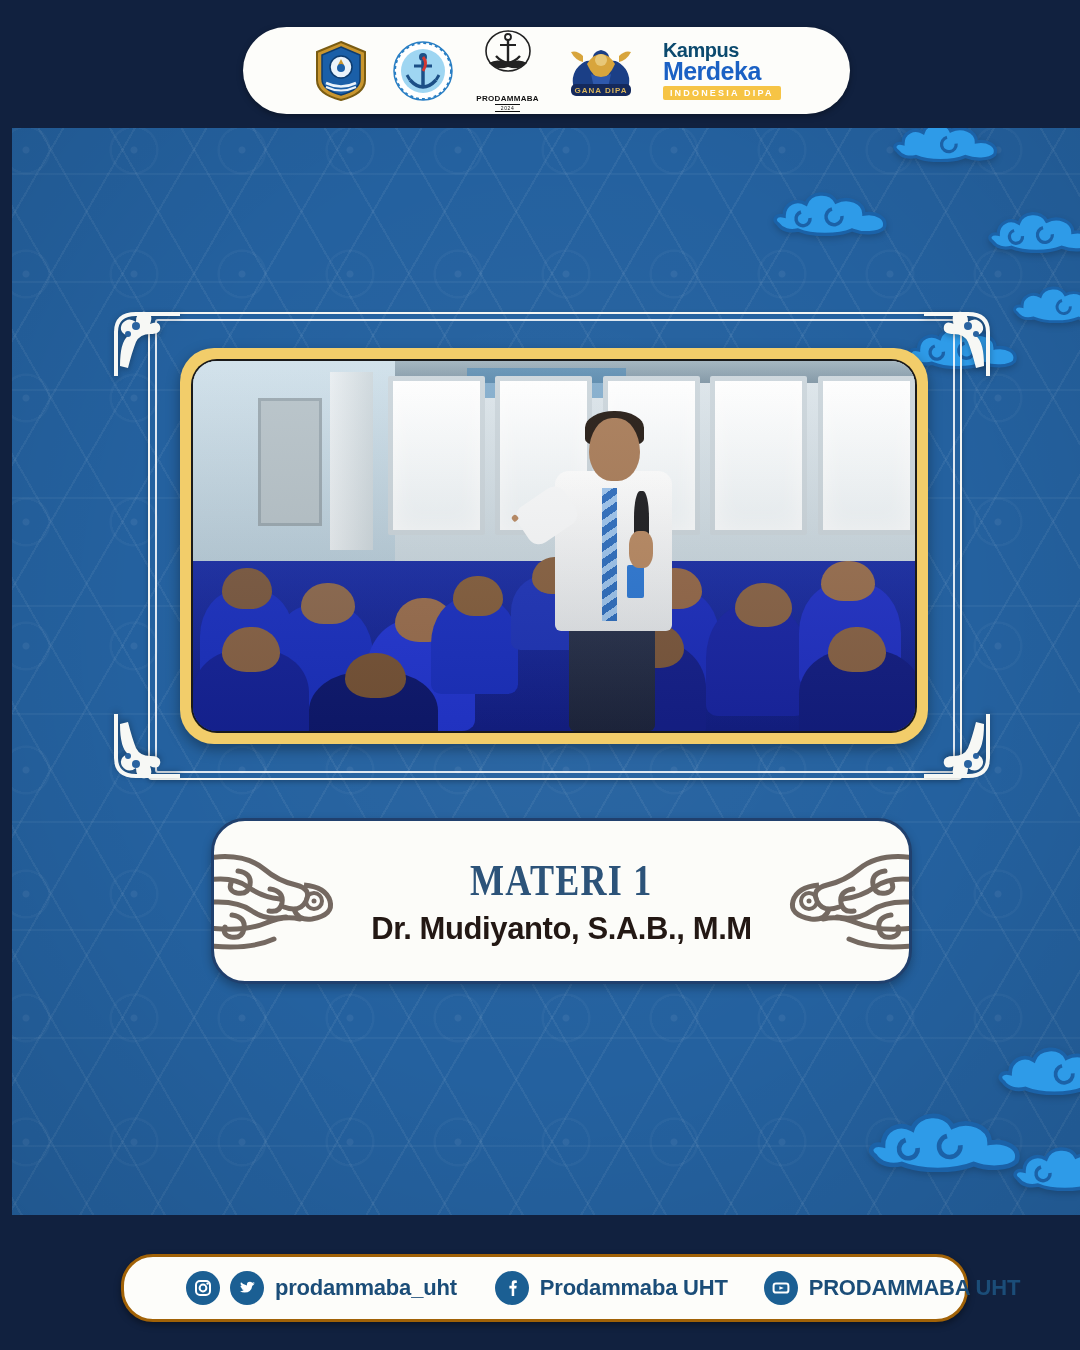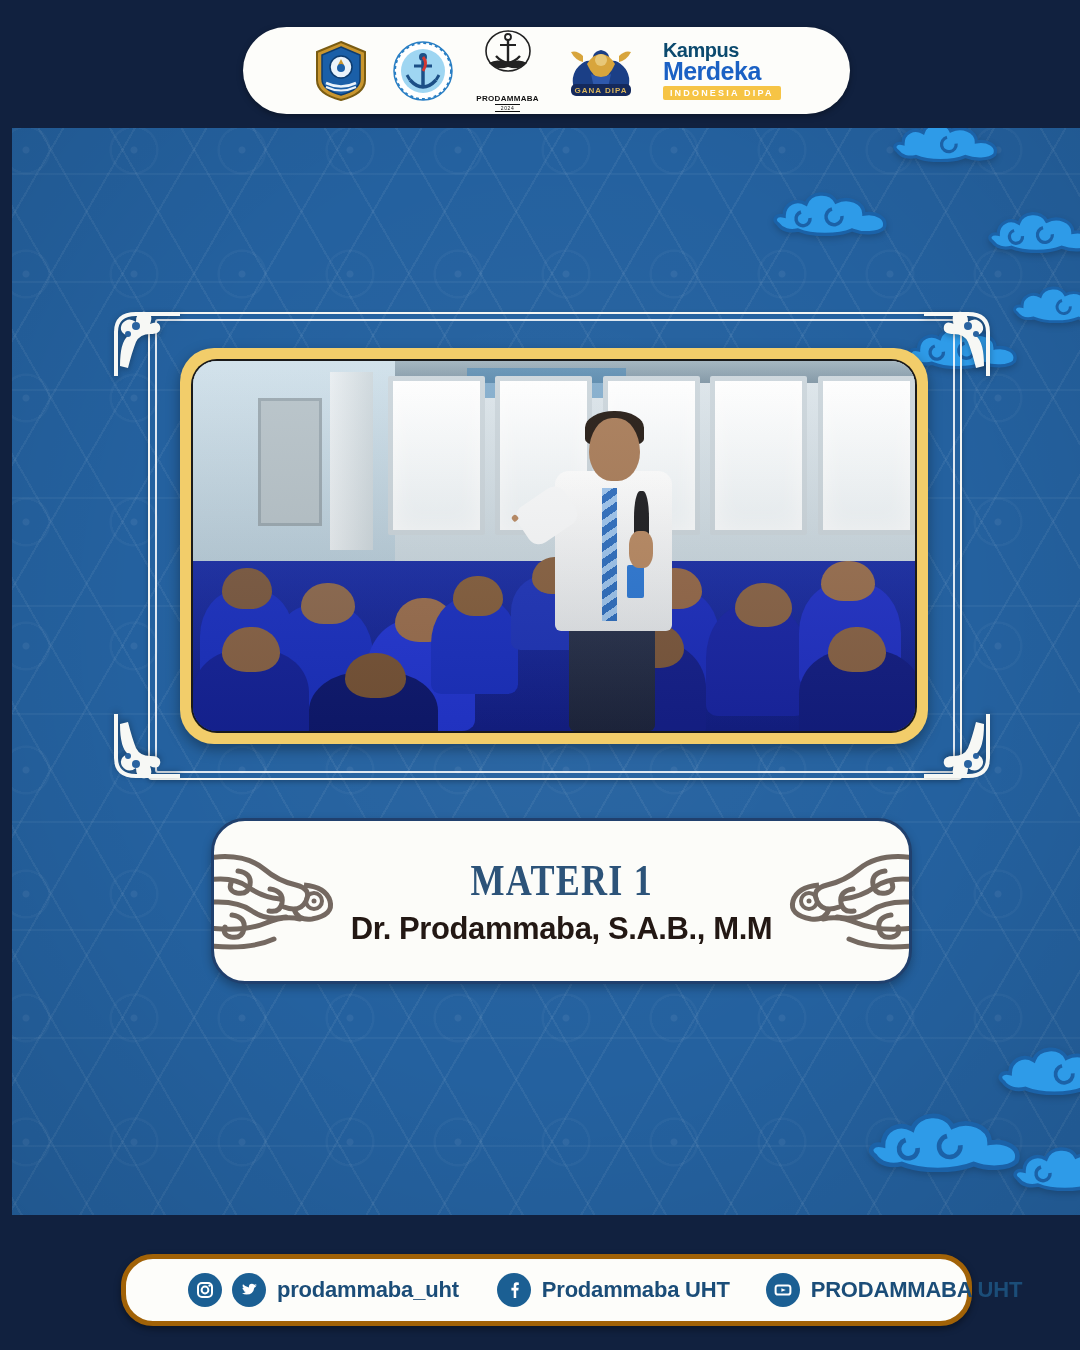--- a/index.html
+++ b/index.html
@@ -129,21 +129,21 @@
   }
   .speaker-name{
     font-family:"Liberation Sans", sans-serif;
     font-weight:700;font-size:31px;letter-spacing:-.4px;
     color:#231814;display:block;
   }
 
   
   .footer-pill{
     position:absolute;left:121px;top:1254px;width:841px;height:62px;z-index:9;
-    background:#fdfdfa;border-radius:32px;border:5px solid #a16207;
+    background:#fdfdfa;border-radius:32px;border:3px solid #a16207;
     box-shadow:0 3px 7px rgba(0,0,0,.4);
     display:flex;align-items:center;
   }
   .f-group{display:flex;align-items:center;}
   .f-ic{width:34px;height:34px;border-radius:50%;background:#1b5f93;display:flex;align-items:center;justify-content:center;flex:none;}
   .f-ic svg{display:block;}
   .f-label{font-size:22px;font-weight:700;color:#1b4d78;letter-spacing:-.2px;margin-left:11px;white-space:nowrap;}
 </style>
 </head>
 <body>
@@ -337,21 +337,21 @@
             <path d="M24 74 q14 2 12 14 q-2 10 -13 8 q-9 -2 -6 -10"></path>
             <path d="M62 48 q14 2 12 14 q-2 10 -13 8"></path>
           </g>
           <path d="M96 44 q22 2 26 16 q4 14 -18 18 q-14 2 -18 -10" fill="none" stroke="#6d6159" stroke-width="5"></path>
           <circle cx="106" cy="60" r="8" fill="none" stroke="#6d6159" stroke-width="4"></circle>
           <circle cx="106" cy="60" r="2.5" fill="#6d6159"></circle>
         </svg>
       </div>
       <div class="tc-text">
         <span class="materi">MATERI 1</span>
-        <span class="speaker-name">Dr. Prodammaba, S.A.B., M.M</span>
+        <span class="speaker-name">Dr. Mudiyanto, S.A.B., M.M</span>
       </div>
     </div>
 
   </div>
 
   <div class="band-top"></div>
   <div class="band-bottom"></div>
 
   <div class="logo-pill">
 

